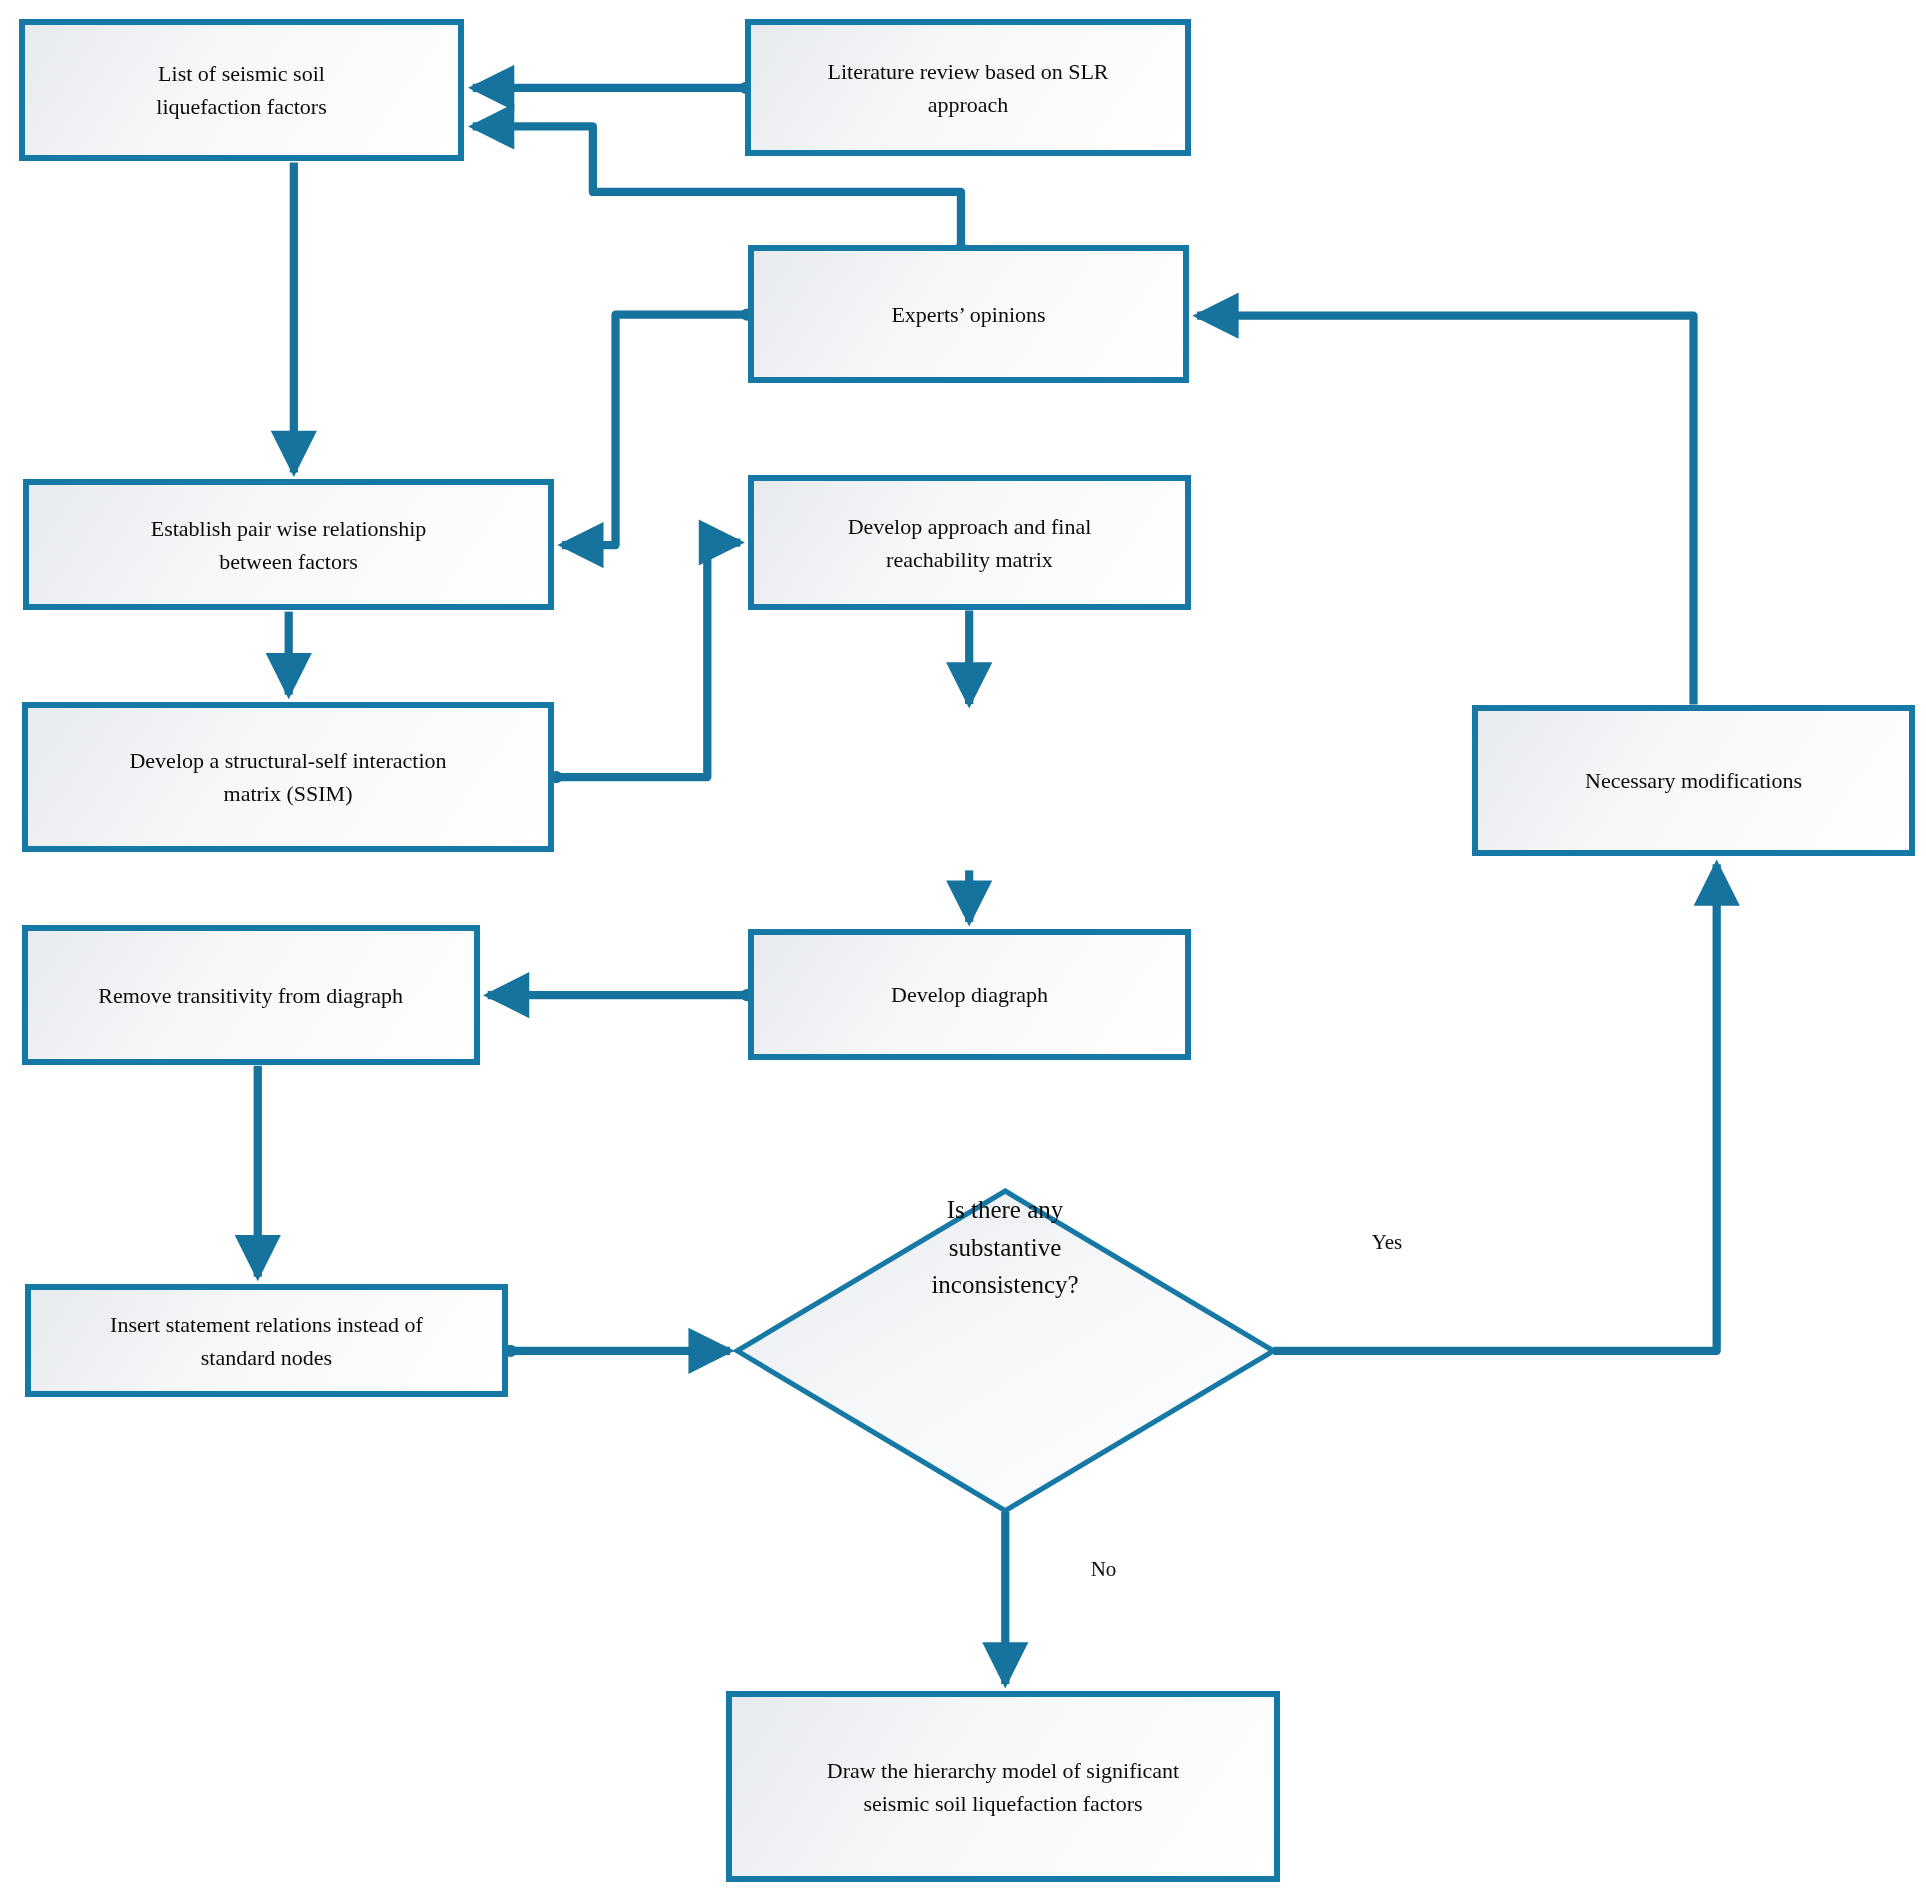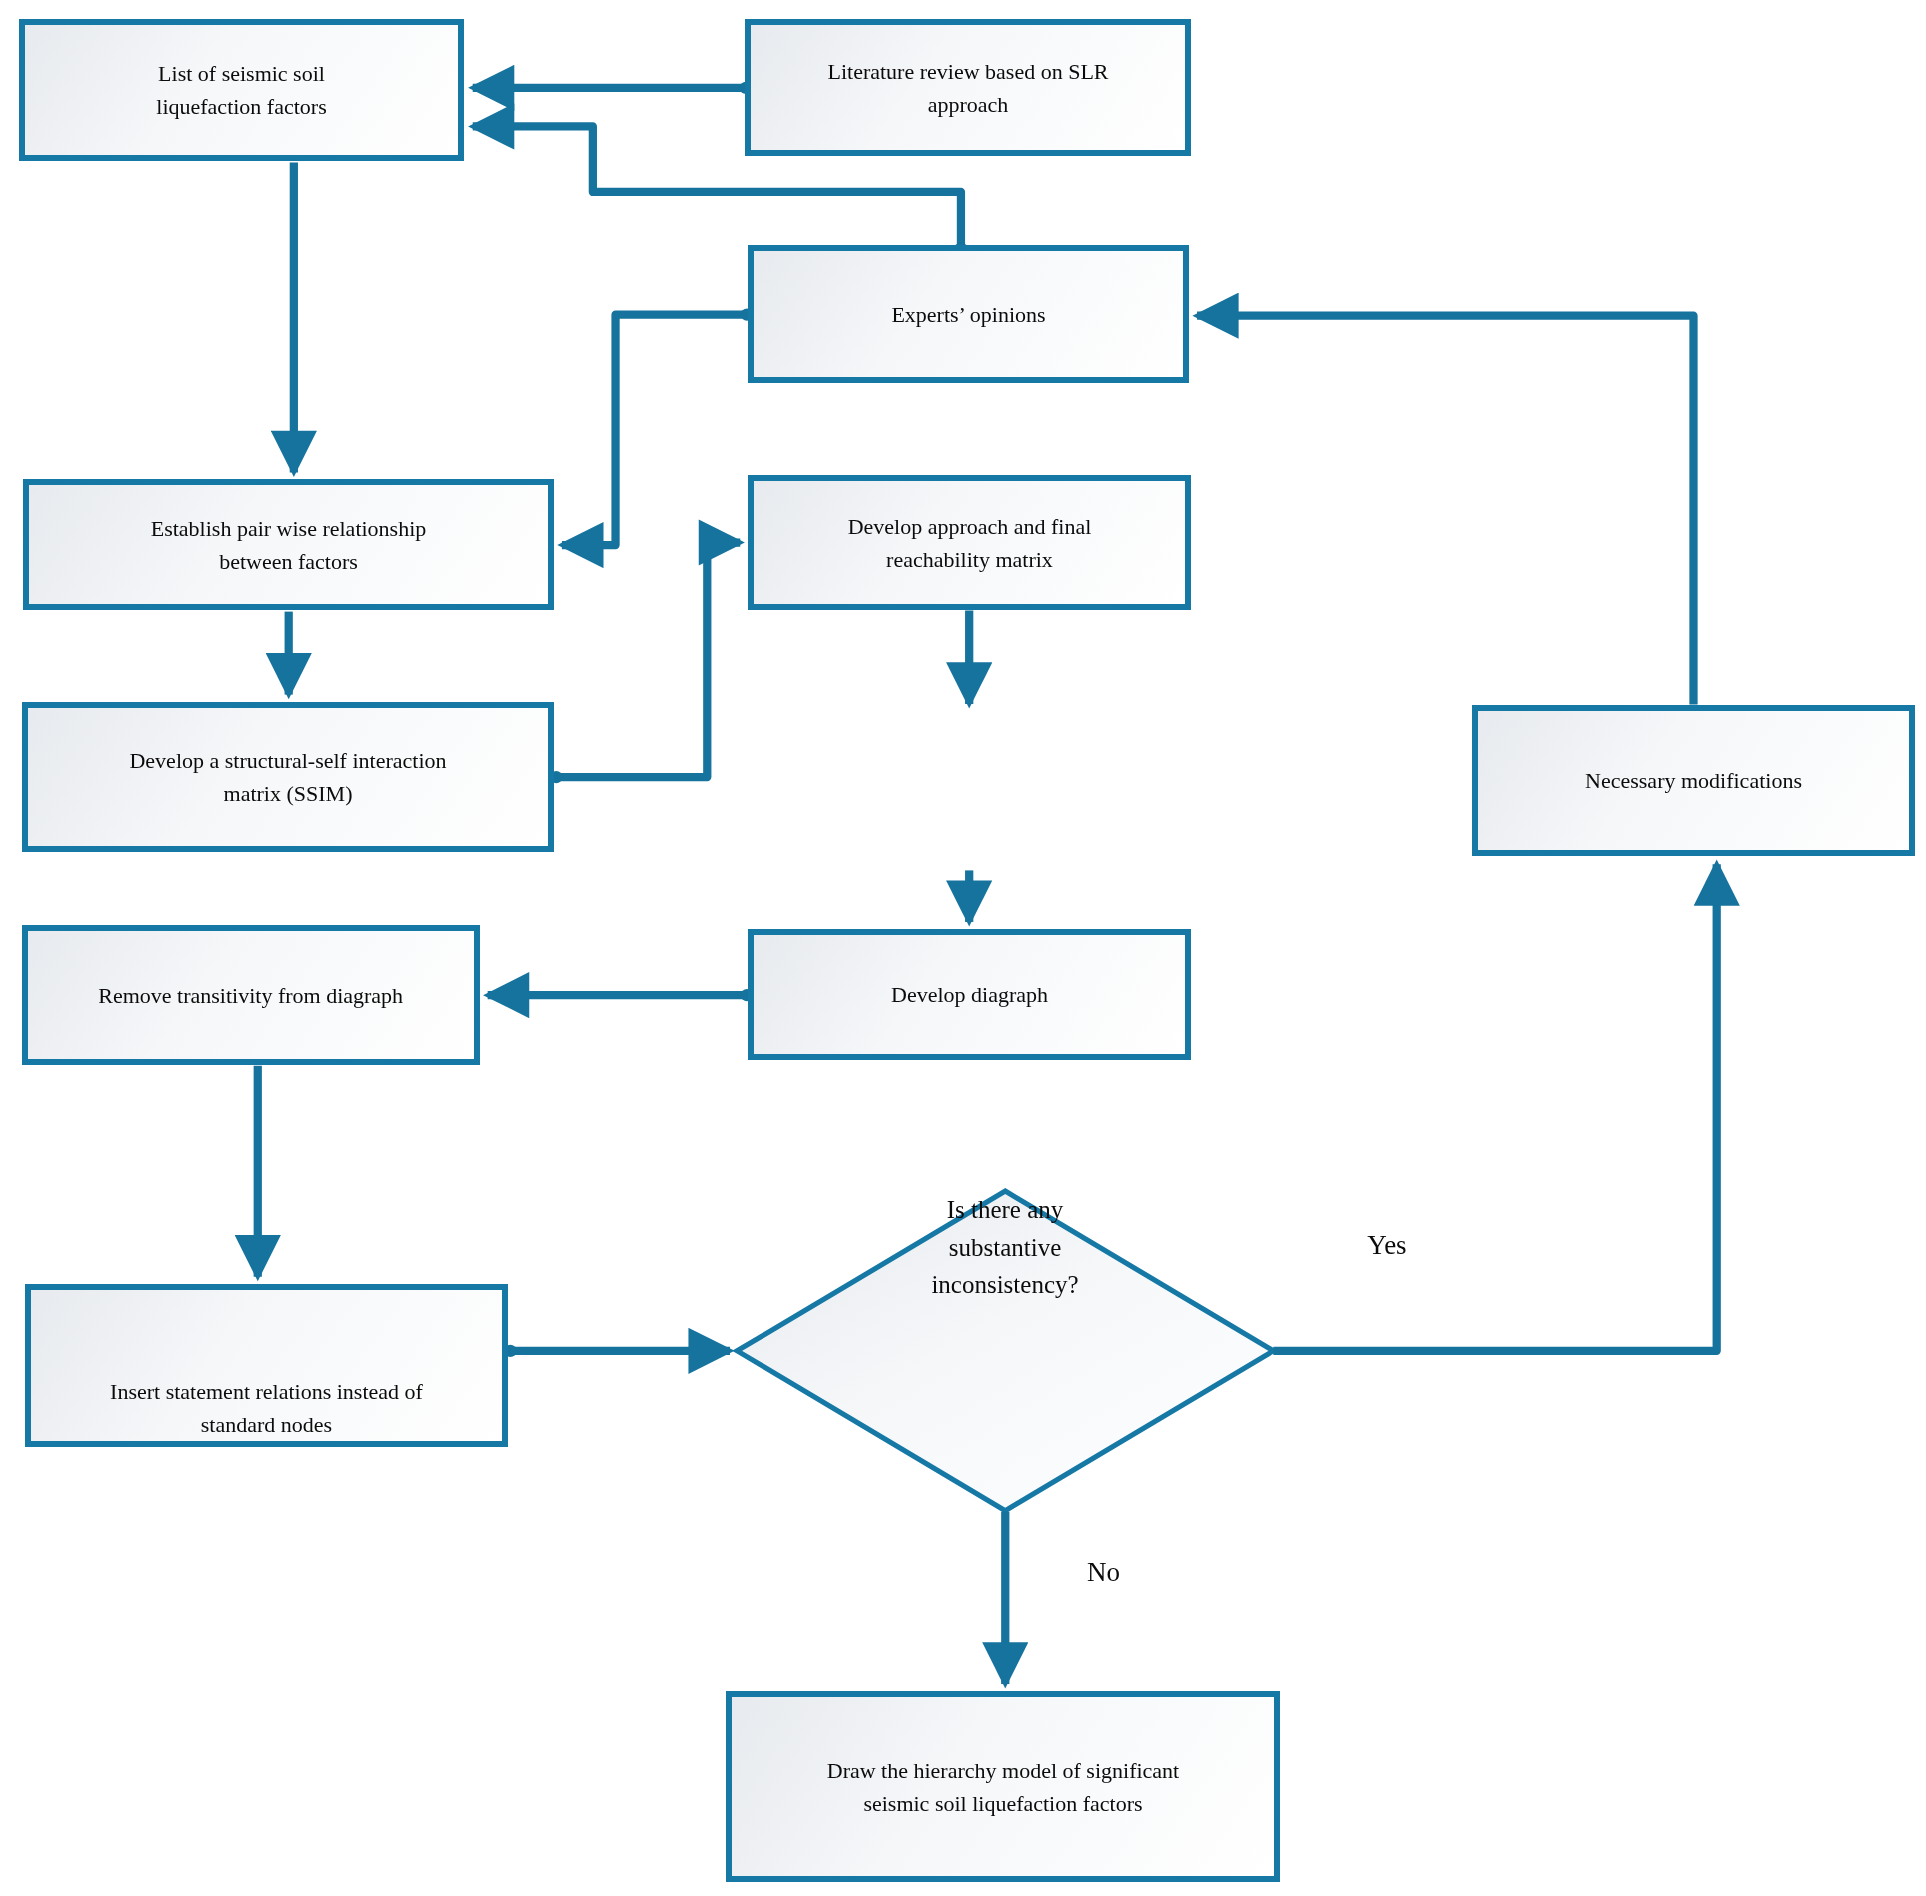--- a/index.html
+++ b/index.html
@@ -39,21 +39,21 @@
   .node span{display:block;}
   .decision-label{
     position:absolute;
     display:flex;justify-content:center;
     text-align:center;
     font-size:25px;line-height:1.5;
     background:transparent;
   }
   .edge-label{
     position:absolute;
-    font-size:27px;
+    font-size:21px;
     text-align:center;
   }
 </style>
 </head>
 <body>
 
 <div class="stage">
 
   <svg class="edges" viewBox="0 0 3736 3679" xmlns="http://www.w3.org/2000/svg">
     <defs>
@@ -122,21 +122,21 @@
   </div>
 
   <div class="node" style="left:21.7px;top:925px;width:458px;height:140px;">
     <span style="max-width:330px;">Remove transitivity from diagraph</span>
   </div>
 
   <div class="node" style="left:748px;top:929px;width:443px;height:131px;">
     <span style="max-width:361px;">Develop diagraph</span>
   </div>
 
-  <div class="node" style="left:25px;top:1284px;width:483px;height:163px;align-items:flex-end;">
+  <div class="node" style="left:25px;top:1284px;width:483px;height:113px;">
     <span style="max-width:340px;">Insert statement relations instead of standard nodes</span>
   </div>
 
   <div class="decision-label" style="left:737px;top:1191px;width:536px;height:320px;">
     <span style="max-width:180px;">Is there any substantive inconsistency?</span>
   </div>
 
   <div class="node" style="left:714px;top:1691px;width:554px;height:191px;margin-left:12px;">
     <span style="max-width:371px;">Draw the hierarchy model of significant seismic soil liquefaction factors</span>
   </div>

